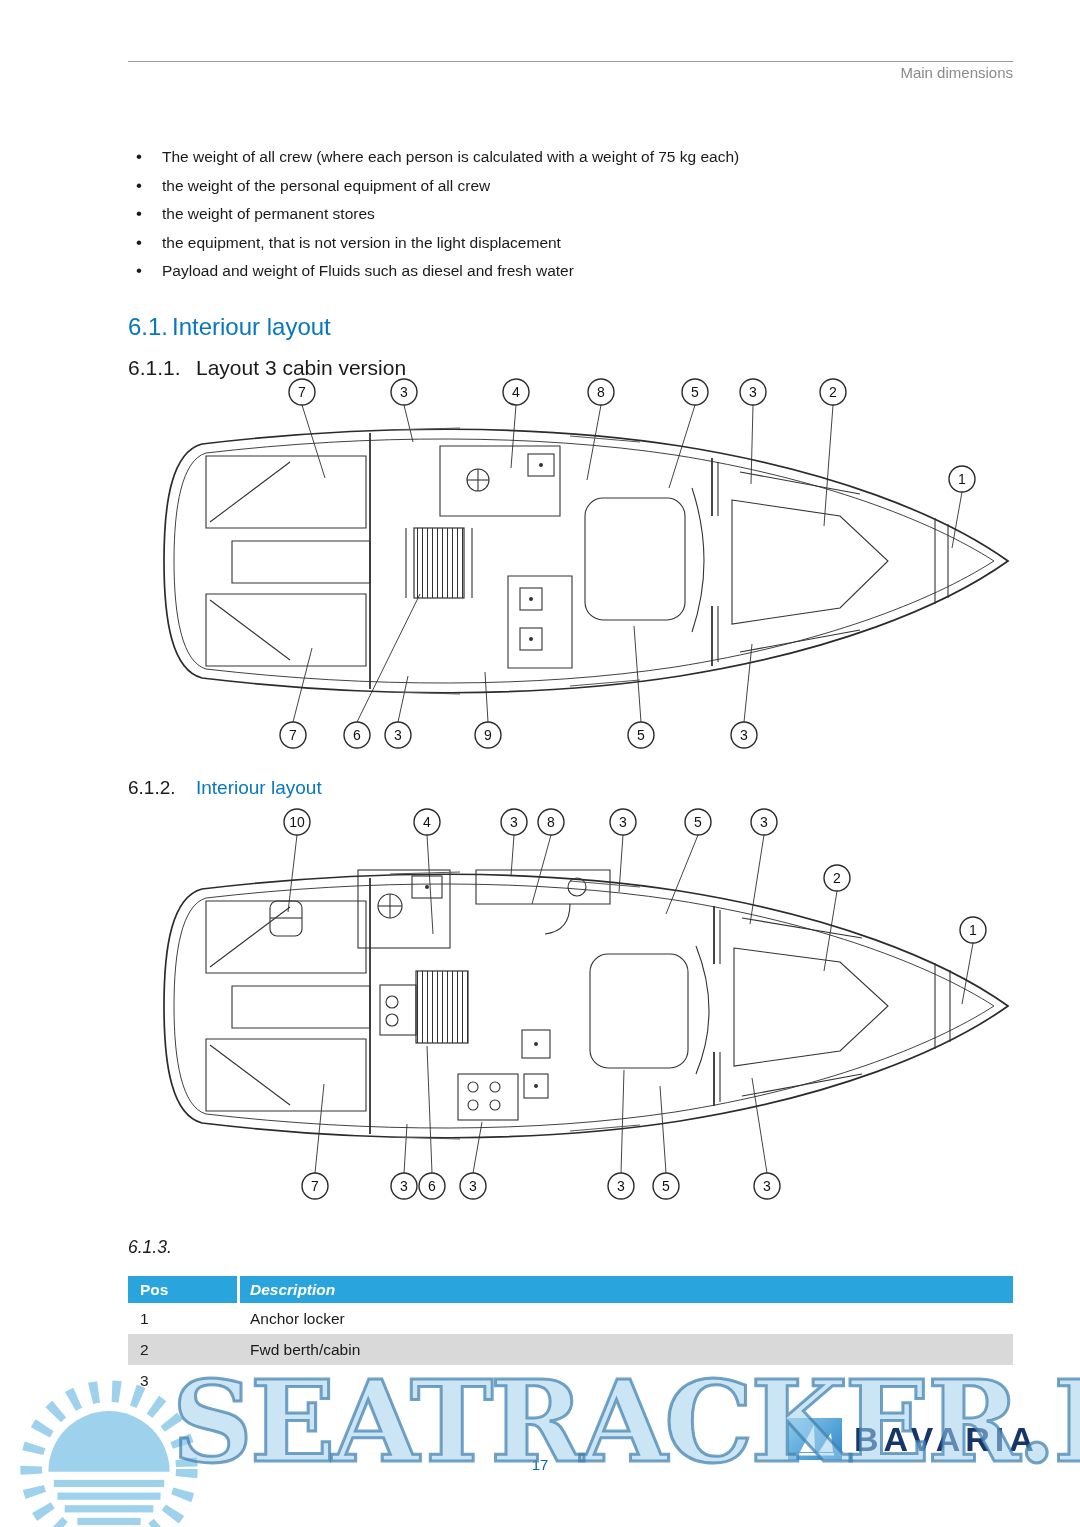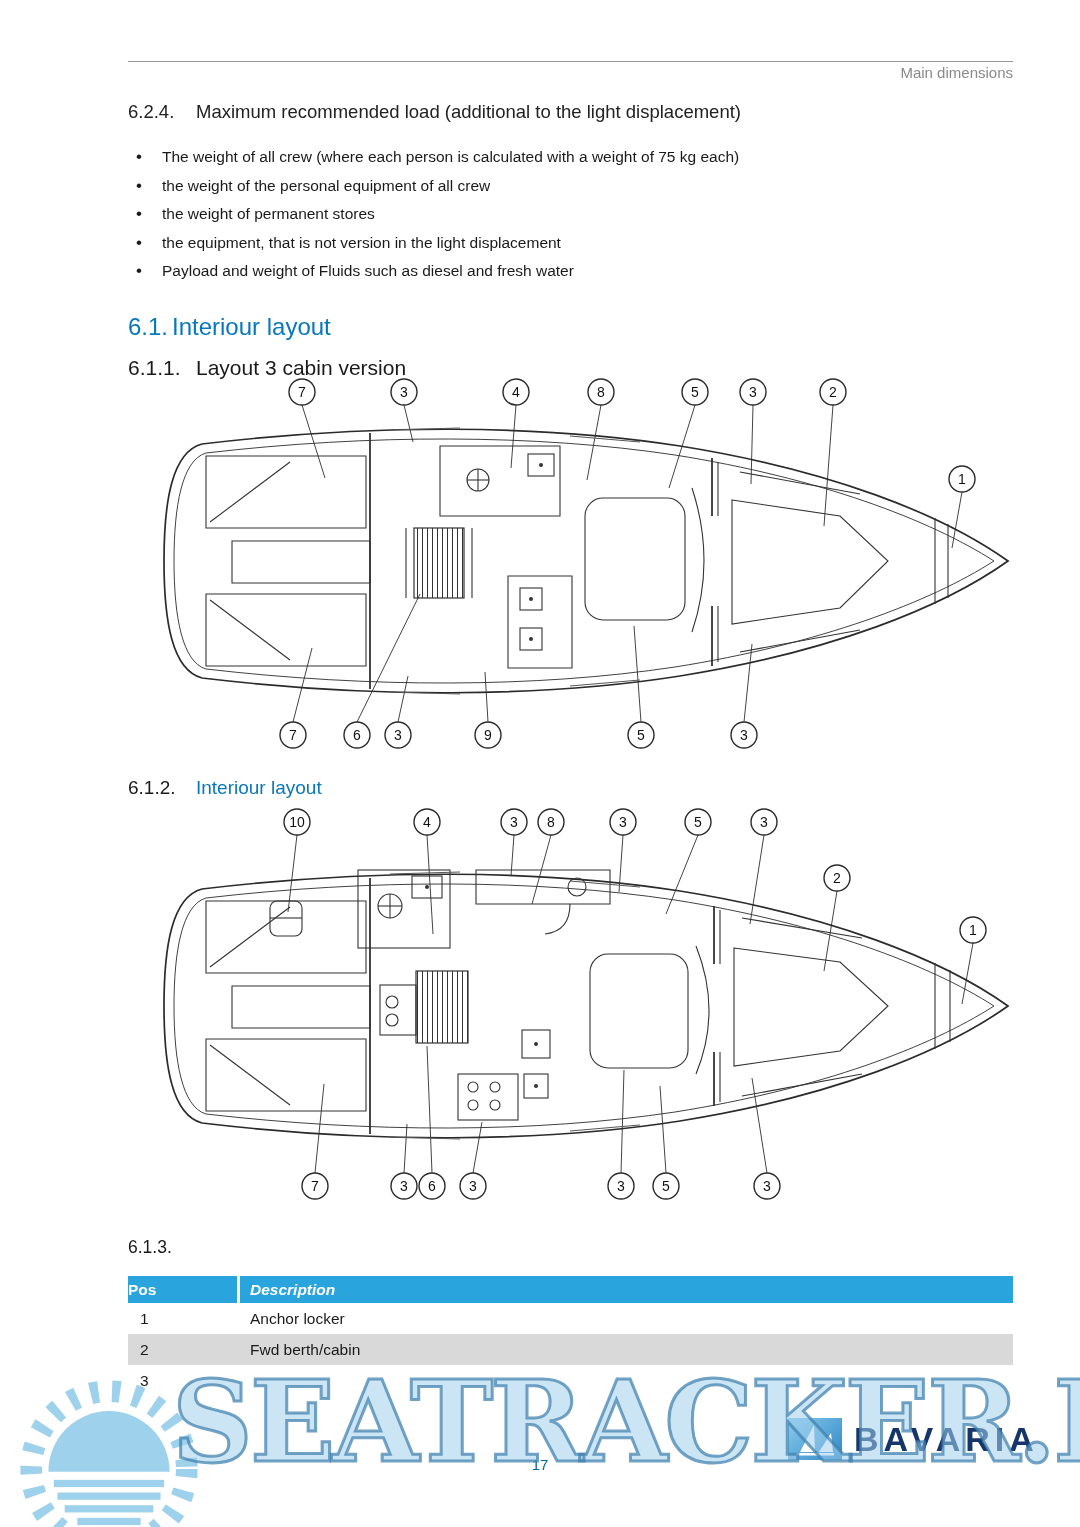--- a/index.html
+++ b/index.html
@@ -16,21 +16,21 @@
   .hsec .h-num{flex:0 0 auto;}
   #s624{top:101px;font-size:18.5px;color:#222;}
   #s624 .h-num{width:68px;}
   #s61{top:313px;font-size:24px;color:#0878be;}
   #s61 .h-num{width:44px;}
   #s611{top:356px;font-size:21px;color:#1a1a1a;}
   #s611 .h-num{width:68px;}
   #s612{top:777px;font-size:19px;}
   #s612 .h-num{width:68px;color:#1a1a1a;}
   #s612 .h-title{color:#0878be;}
-  #s613{top:1237px;font-size:17.5px;color:#1a1a1a;}
+  #s613{top:1237px;font-size:17.5px;color:#1a1a1a;font-style:italic;}
 
   
   .bullets{position:absolute;left:136px;top:143px;font-size:15.5px;line-height:28.5px;}
   .bullet-row{display:flex;}
   .bullet-dot{width:26px;font-size:17px;}
 
   
   .diagram{position:absolute;left:140px;}
   #diagram1{top:376px;width:880px;height:380px;}
   #diagram2{top:806px;width:880px;height:405px;}
@@ -41,21 +41,21 @@
   .leader{stroke:#444;stroke-width:1;}
   .winline{stroke:#555;stroke-width:1;}
   .co-c{fill:#ffffff;stroke:#2b2b2b;stroke-width:1.4;}
   .co-t{font-size:14px;text-anchor:middle;dominant-baseline:central;
         font-family:"Liberation Sans",sans-serif;fill:#111;}
 
   
   .postable{position:absolute;left:128px;top:1276px;width:885px;font-size:15.5px;}
   .t-head{display:flex;height:27px;}
   .t-head .hc{background:#29a4dd;color:#fff;font-weight:bold;display:flex;
-              align-items:center;padding-left:0;box-sizing:border-box;}
+              align-items:center;padding-left:12px;box-sizing:border-box;}
   .t-head .hc1{width:109px;}
   .t-head .hgap{width:3px;background:#fff;}
   .t-head .hc2{flex:1;padding-left:10px;font-style:italic;}
   .t-row{display:flex;height:31px;align-items:center;}
   .t-row.alt{background:#d9d9d9;}
   .t-row .rc1{width:112px;padding-left:12px;box-sizing:border-box;}
   .t-row .rc2{flex:1;padding-left:10px;}
 
   
   .wm-sun{position:absolute;left:14px;top:1374px;z-index:6;pointer-events:none;opacity:.85;}
@@ -74,24 +74,20 @@
                font-size:15px;color:#0369a1;z-index:3;}
 </style>
 </head>
 <body>
 
 <div class="page">
 
   <div class="header-label">Main dimensions</div>
   <div class="rule"></div>
 
-  <div class="hsec" id="s624">
-    <span class="h-num">6.2.4.</span>
-    <span class="h-title">Maximum recommended load (additional to the light displacement)</span>
-  </div>
 
   <div class="bullets">
     <div class="bullet-row">
       <span class="bullet-dot">•</span>
       <span>The weight of all crew (where each person is calculated with a weight of 75 kg each)</span>
     </div>
     <div class="bullet-row">
       <span class="bullet-dot">•</span>
       <span>the weight of the personal equipment of all crew</span>
     </div>

